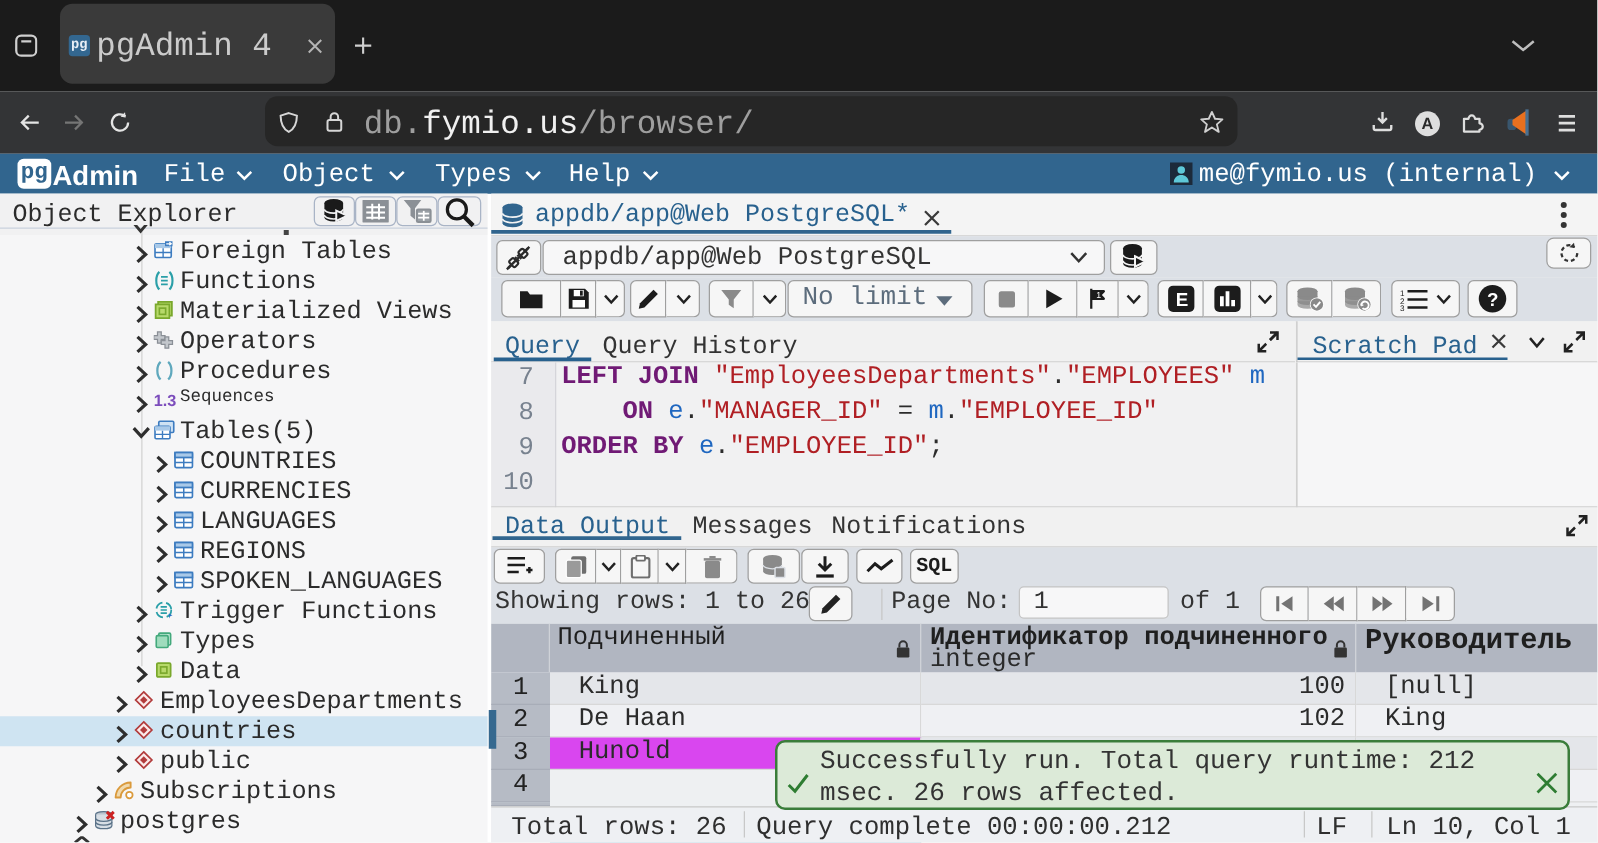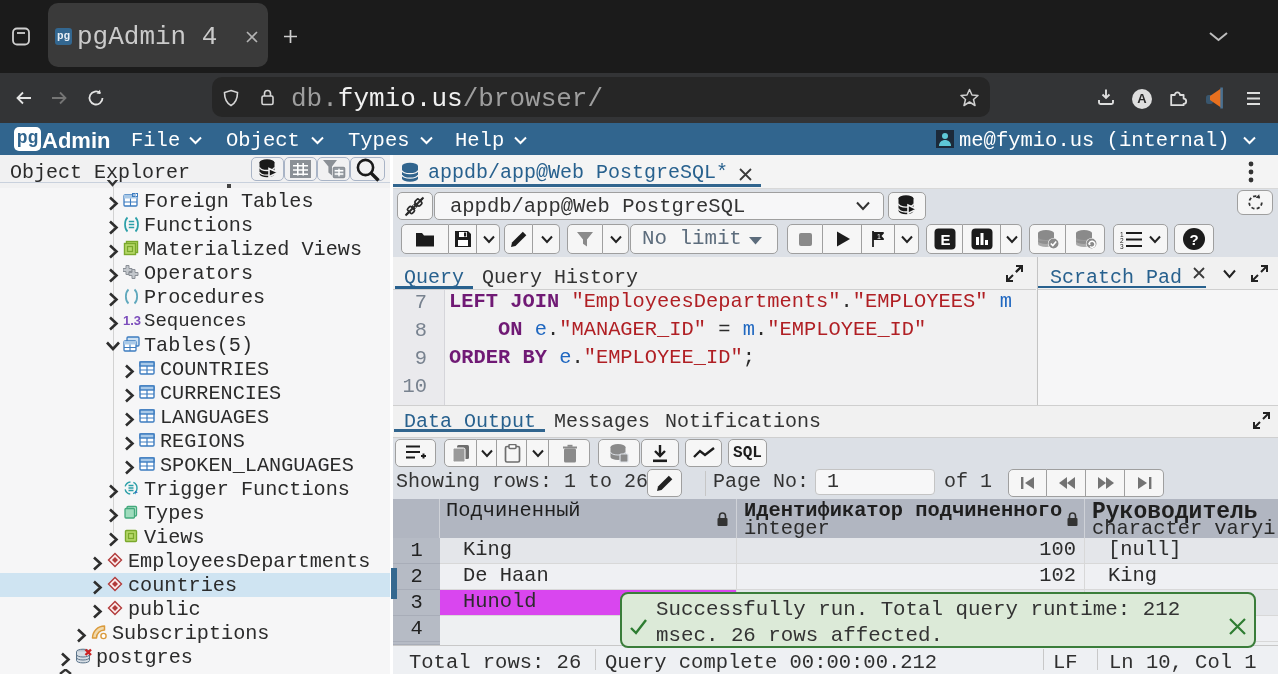--- a/index.html
+++ b/index.html
@@ -241,21 +241,21 @@
     </div>
     <div class="abs" style="left:144px;top:286px;font-size:20.2px;color:#2b2b2b;white-space:pre">Procedures</div>
     <svg class="abs" style="left:108px;top:316px" width="11" height="15" viewBox="0 0 11 15">
       <path d="M2 1.5 L8.5 7.5 L2 13.5" fill="none" stroke="#2e2e2e" stroke-width="2.6"></path>
     </svg>
     <div class="abs" style="left:123px;top:312px">
       <svg width="19" height="16" viewBox="0 0 19 16">
         <text x="0" y="13" font-size="13" font-weight="bold" fill="#7c4dbc" font-family="Liberation Sans">1.3</text>
       </svg>
     </div>
-    <div class="abs" style="left:144px;top:310px;font-size:19px;color:#2b2b2b;white-space:pre">Sequences</div>
+    <div class="abs" style="left:144px;top:310px;font-size:14px;color:#2b2b2b;white-space:pre">Sequences</div>
     <svg class="abs" style="left:105px;top:341px" width="16" height="11" viewBox="0 0 16 11">
       <path d="M2 1.5 L8 8 L14 1.5" fill="none" stroke="#2e2e2e" stroke-width="2.6"></path>
     </svg>
     <div class="abs" style="left:123px;top:336px">
       <svg width="17" height="16" viewBox="0 0 17 16">
         <rect x="4" y="1" width="12" height="9" rx="1" fill="#cfe2f3" stroke="#3d7cc0" stroke-width="1.3"></rect>
         <rect x="1" y="5" width="12" height="10" rx="1" fill="#fff" stroke="#3d7cc0" stroke-width="1.3"></rect>
         <rect x="1" y="5" width="12" height="3.5" fill="#a9c9e8"></rect>
         <path d="M7 8.5 V15 M1 11.5 H13" stroke="#3d7cc0" stroke-width="1.1"></path>
       </svg>
@@ -339,21 +339,21 @@
     <div class="abs" style="left:144px;top:502px;font-size:20.2px;color:#2b2b2b;white-space:pre">Types</div>
     <svg class="abs" style="left:108px;top:532px" width="11" height="15" viewBox="0 0 11 15">
       <path d="M2 1.5 L8.5 7.5 L2 13.5" fill="none" stroke="#2e2e2e" stroke-width="2.6"></path>
     </svg>
     <div class="abs" style="left:123px;top:528px">
       <svg width="16" height="16" viewBox="0 0 16 16">
         <rect x="2.5" y="2.5" width="11" height="11" rx="1" fill="#b7d96a" stroke="#7aa82c" stroke-width="1.4"></rect>
         <rect x="5.5" y="5.5" width="5" height="5" fill="none" stroke="#7aa82c" stroke-width="1.3"></rect>
       </svg>
     </div>
-    <div class="abs" style="left:144px;top:526px;font-size:20.2px;color:#2b2b2b;white-space:pre">Views</div>
+    <div class="abs" style="left:144px;top:526px;font-size:20.2px;color:#2b2b2b;white-space:pre">Data</div>
     <svg class="abs" style="left:92px;top:556px" width="11" height="15" viewBox="0 0 11 15">
       <path d="M2 1.5 L8.5 7.5 L2 13.5" fill="none" stroke="#2e2e2e" stroke-width="2.6"></path>
     </svg>
     <div class="abs" style="left:107px;top:552px">
       <svg width="16" height="16" viewBox="0 0 16 16">
         <path d="M8 1.5 L14.5 8 L8 14.5 L1.5 8 Z" fill="#fbeaea" stroke="#b23b3b" stroke-width="1.4"></path>
         <path d="M8 5 L11 8 L8 11 L5 8 Z" fill="#b23b3b"></path>
       </svg>
     </div>
     <div class="abs" style="left:128px;top:550px;font-size:20.2px;color:#2b2b2b;white-space:pre">EmployeesDepartments</div>
@@ -769,21 +769,20 @@
 <div class="abs gh" style="left:737px;top:499px;width:348px;height:39px;border-right:1px solid #cfd2d8">
   <div style="position:absolute;left:7px;top:0px;font-size:20.4px;font-weight:bold;color:#1f1f1f;white-space:pre">Идентификатор подчиненного</div>
   <div style="position:absolute;left:7px;top:18px;font-size:20.4px;color:#2a2a2a;white-space:pre">integer</div>
   <svg style="position:absolute;left:329px;top:13px" width="13" height="15" viewBox="0 0 13 15">
       <rect x="1.5" y="6" width="10" height="8" rx="1" fill="#333"></rect>
       <path d="M3.5 6 V4 a3 3 0 0 1 6 0 V6" fill="none" stroke="#333" stroke-width="1.6"></path>
     </svg>
 </div>
 <div class="abs gh" style="left:1085px;top:499px;width:193px;height:39px">
   <div style="position:absolute;left:7px;top:0px;font-size:23px;font-weight:bold;color:#1f1f1f;white-space:pre">Руководитель</div>
-  <div style="position:absolute;left:7px;top:18px;font-size:20.4px;color:#2a2a2a;white-space:pre">character varyi</div>
 </div>
 <div id="gridrows">
     <div class="abs gnum" style="top:538px;height:26px;line-height:25px">1</div>
     <div class="abs gcell" style="left:440px;top:538px;width:297px;height:26px;background:#e4e6ea;line-height:24px">King</div>
     <div class="abs gcell" style="left:737px;top:538px;width:348px;height:26px;background:#e4e6ea;line-height:24px;text-align:right;padding-right:8px">100</div>
     <div class="abs gcell" style="left:1085px;top:538px;width:193px;height:26px;background:#e4e6ea;line-height:24px;border-right:none">[null]</div>
     <div class="abs gnum" style="top:564px;height:26px;line-height:25px">2</div>
     <div class="abs gcell" style="left:440px;top:564px;width:297px;height:26px;background:#eff0f3;line-height:24px">De Haan</div>
     <div class="abs gcell" style="left:737px;top:564px;width:348px;height:26px;background:#eff0f3;line-height:24px;text-align:right;padding-right:8px">102</div>
     <div class="abs gcell" style="left:1085px;top:564px;width:193px;height:26px;background:#eff0f3;line-height:24px;border-right:none">King</div>

